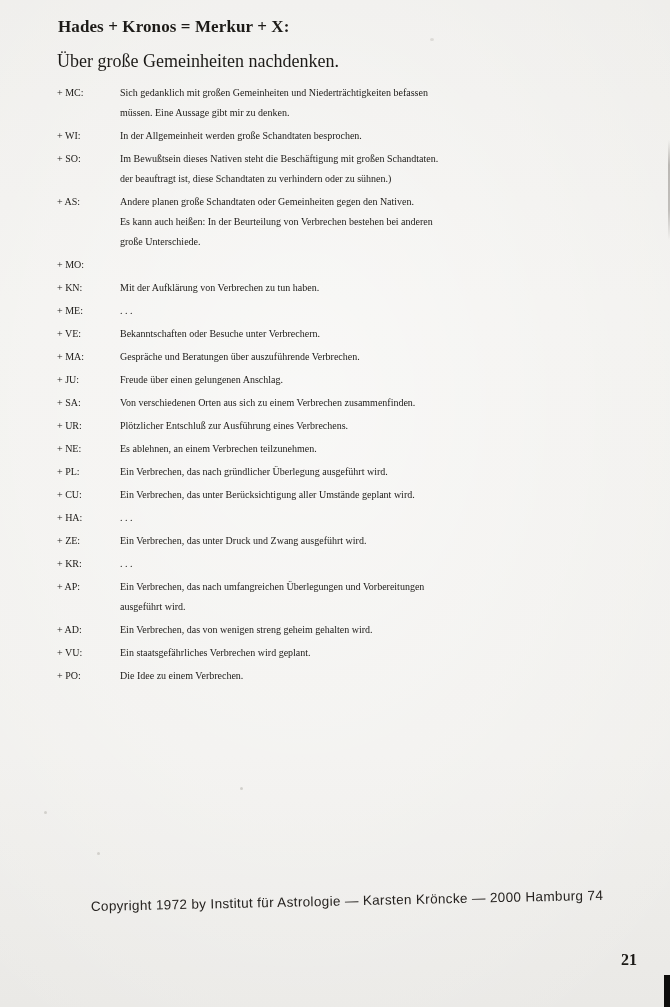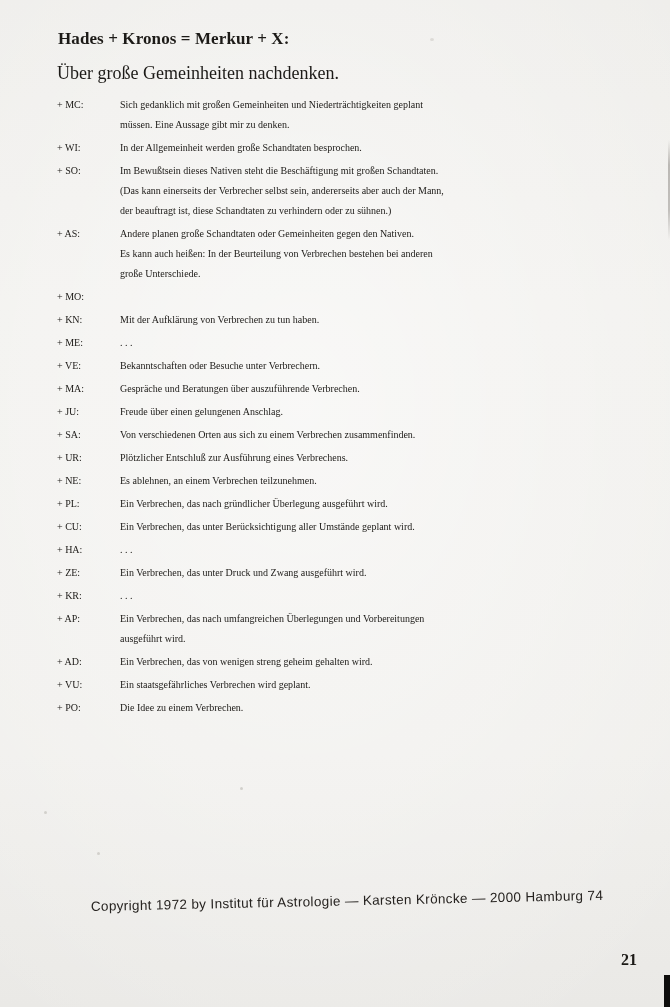--- a/index.html
+++ b/index.html
@@ -25,21 +25,21 @@
   .content {
     position: absolute;
     top: 13px;
     left: 57px;
     right: 10px;
   }
   .doc-title {
     font-size: 17px;
     font-weight: bold;
     letter-spacing: 0.1px;
-    margin: 16px 0 14px 1px;
+    margin: 4px 0 14px 1px;
     white-space: nowrap;
   }
   .doc-intro {
     font-size: 18px;
     margin: 4px 0 11px 0;
     white-space: nowrap;
   }
   .entries { }
   .entry-row {
     display: flex;
@@ -110,35 +110,34 @@
 <body>
 
 <div class="page">
   <div class="content">
     <h1 class="doc-title">Hades + Kronos = Merkur + X:</h1>
     <p class="doc-intro">Über große Gemeinheiten nachdenken.</p>
     <div class="entries">
         <div class="entry-row">
           <div class="entry-label">+ MC:</div>
           <div class="entry-body">
-            <div class="entry-line">Sich gedanklich mit großen Gemeinheiten und Niederträchtigkeiten geplant</div>
+            <div class="entry-line">Sich gedanklich mit großen Gemeinheiten und Niederträchtigkeiten befassen</div>
             <div class="entry-line">müssen. Eine Aussage gibt mir zu denken.</div>
           </div>
         </div>
         <div class="entry-row">
           <div class="entry-label">+ WI:</div>
           <div class="entry-body">
             <div class="entry-line">In der Allgemeinheit werden große Schandtaten besprochen.</div>
           </div>
         </div>
         <div class="entry-row">
           <div class="entry-label">+ SO:</div>
           <div class="entry-body">
             <div class="entry-line">Im Bewußtsein dieses Nativen steht die Beschäftigung mit großen Schandtaten.</div>
-            <div class="entry-line">(Das kann einerseits der Verbrecher selbst sein, andererseits aber auch der Mann,</div>
             <div class="entry-line">der beauftragt ist, diese Schandtaten zu verhindern oder zu sühnen.)</div>
           </div>
         </div>
         <div class="entry-row">
           <div class="entry-label">+ AS:</div>
           <div class="entry-body">
             <div class="entry-line">Andere planen große Schandtaten oder Gemeinheiten gegen den Nativen.</div>
             <div class="entry-line">Es kann auch heißen: In der Beurteilung von Verbrechen bestehen bei anderen</div>
             <div class="entry-line">große Unterschiede.</div>
           </div>

